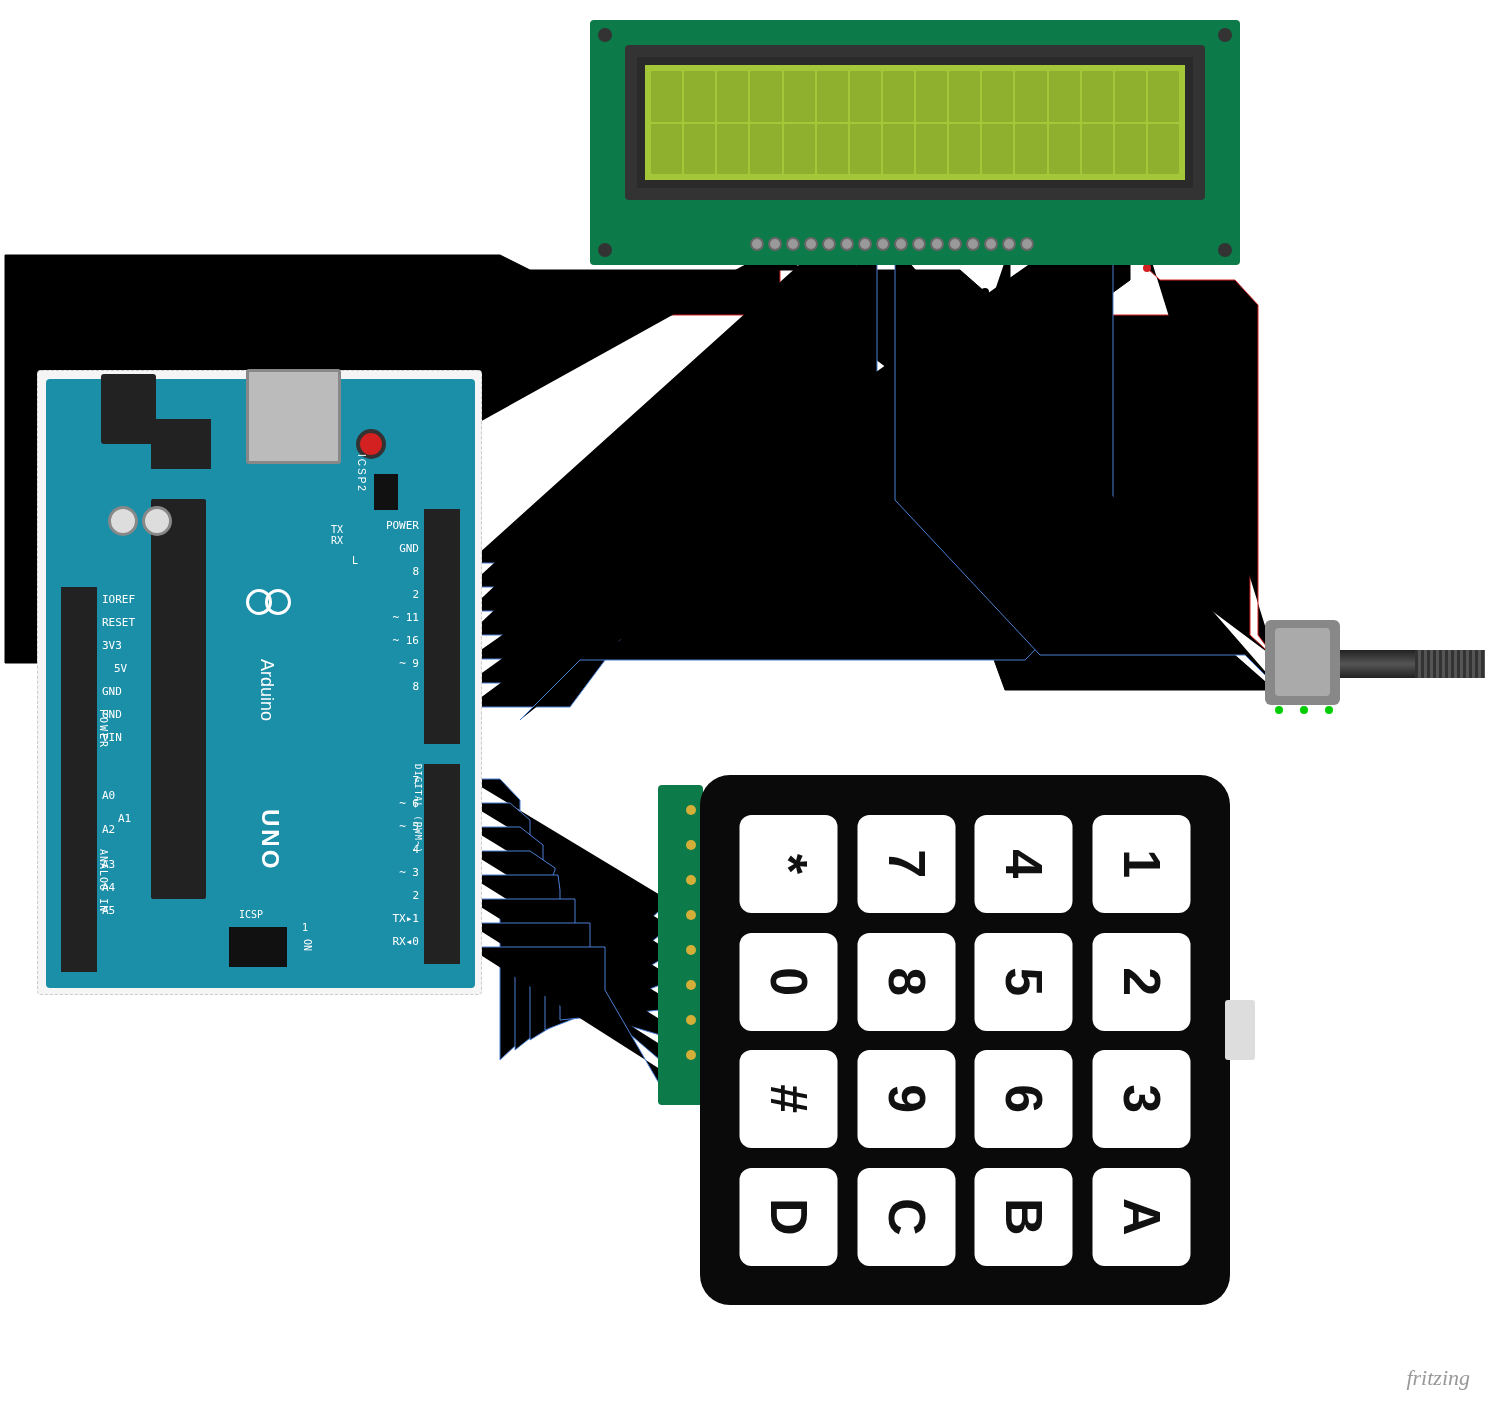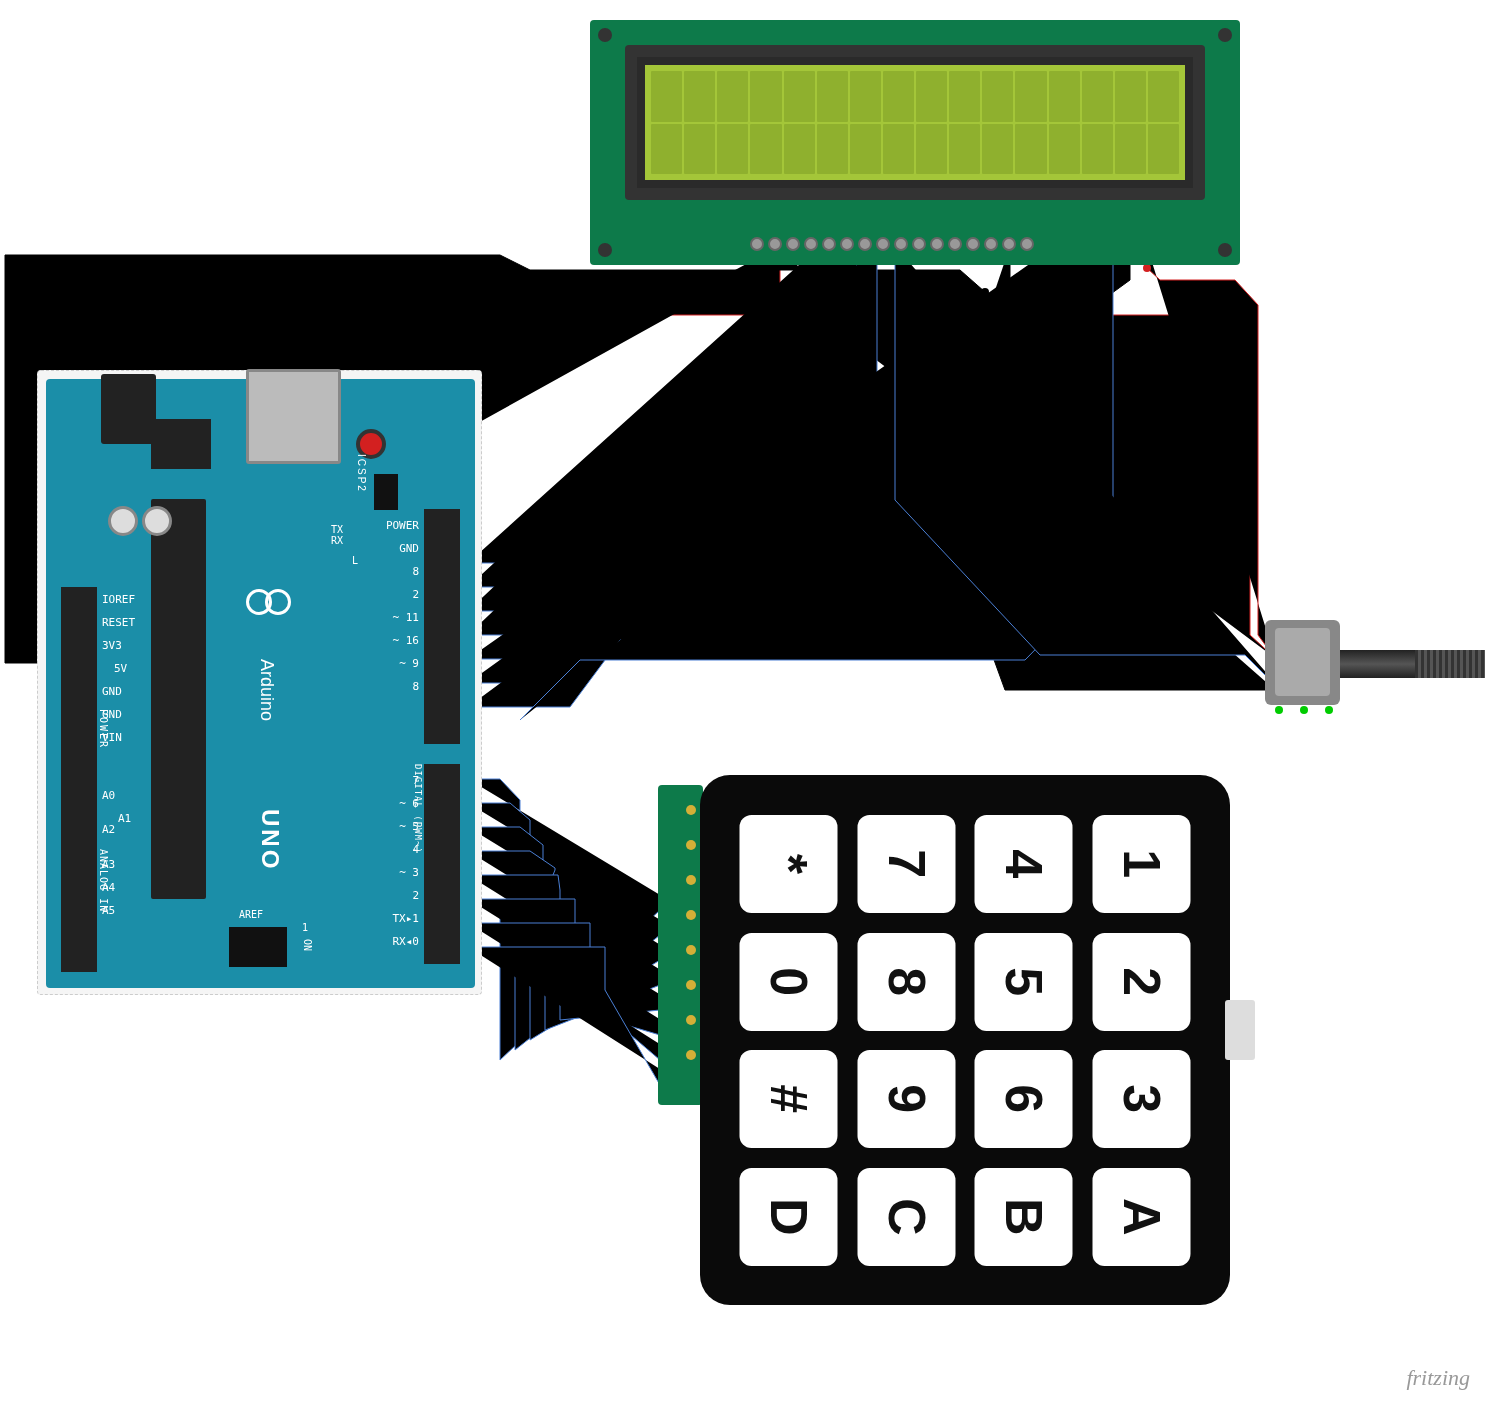--- a/index.html
+++ b/index.html
@@ -209,21 +209,21 @@
     <div class="tx-rx"><span>TX</span><br><span>RX</span></div>
     <div class="led-l">L</div>
     <div class="on-led">ON</div>
     <div class="led-1">1</div>
 
     <div class="infinity"></div>
     <div class="arduino-logo">Arduino</div>
     <div class="uno-label">UNO</div>
 
     <div class="icsp-bottom"></div>
-    <div class="icsp-bottom-label">AREF</div>
+    <div class="icsp-bottom-label">ICSP</div>
 
     <div class="power-label">POWER</div>
     <div class="analog-label">ANALOG IN</div>
     <div class="digital-label">DIGITAL (PWM~)</div>
 
     <div class="pin-label" style="left:56px;top:214px">IOREF</div>
     <div class="pin-label" style="left:56px;top:237px">RESET</div>
     <div class="pin-label" style="left:56px;top:260px">3V3</div>
     <div class="pin-label" style="left:68px;top:283px">5V</div>
     <div class="pin-label" style="left:56px;top:306px">GND</div>

